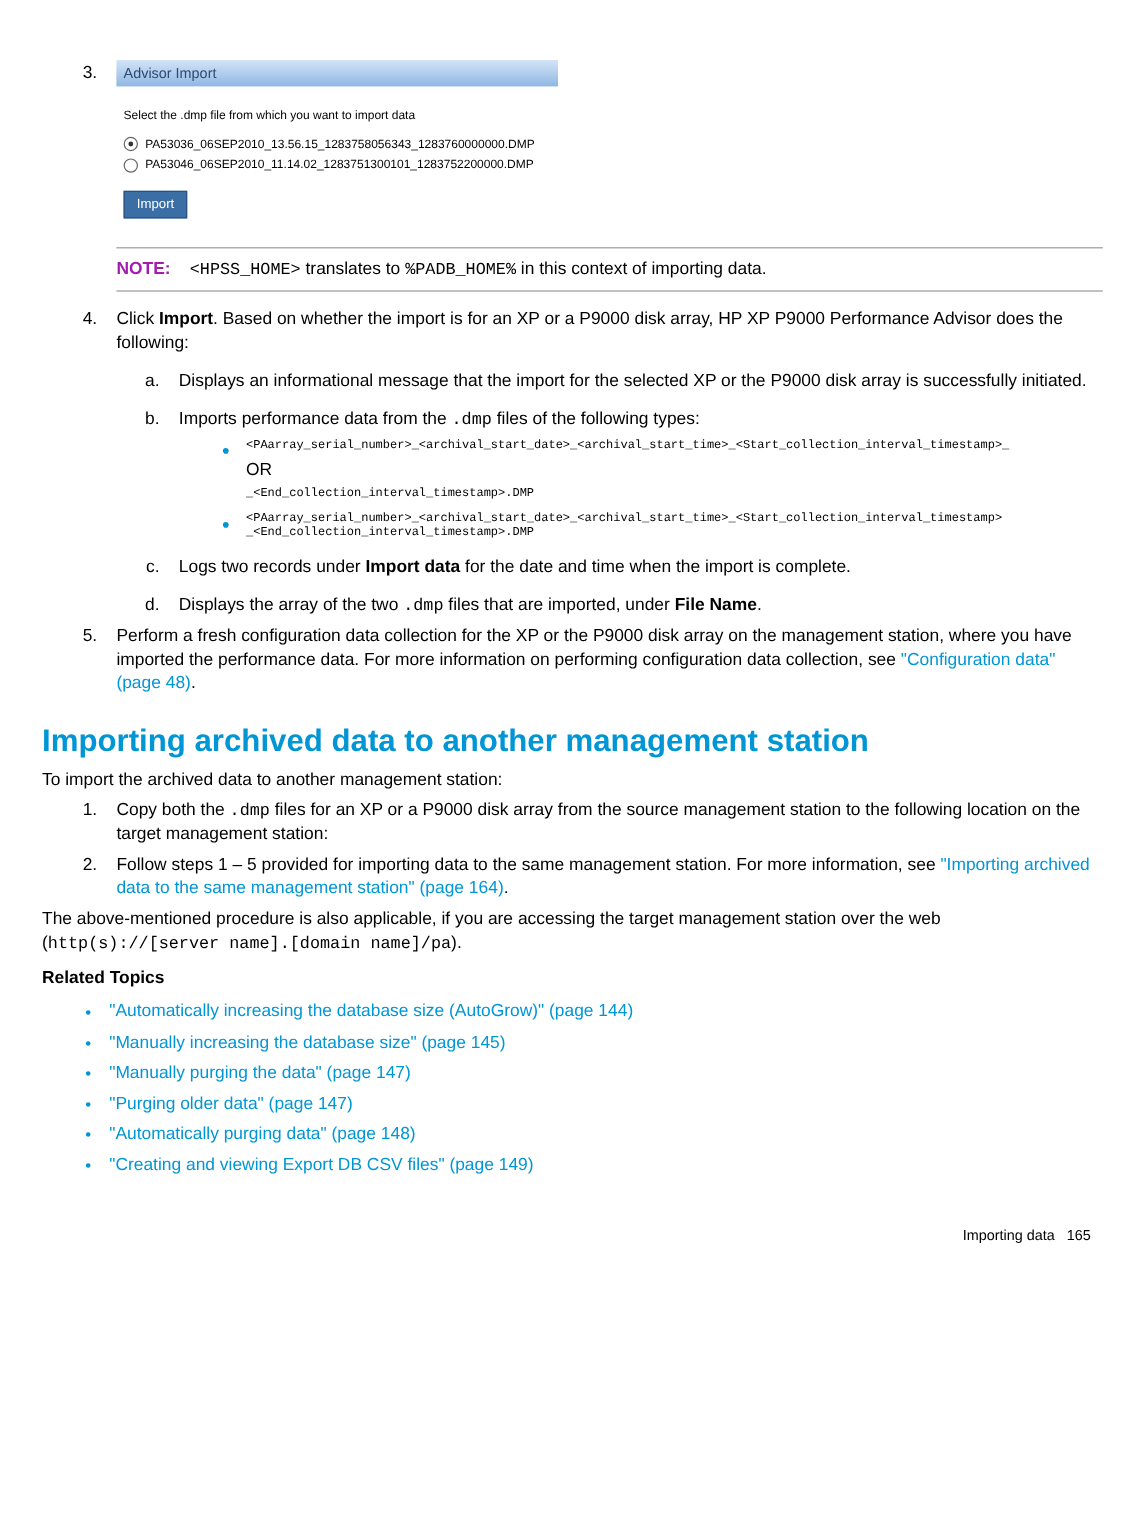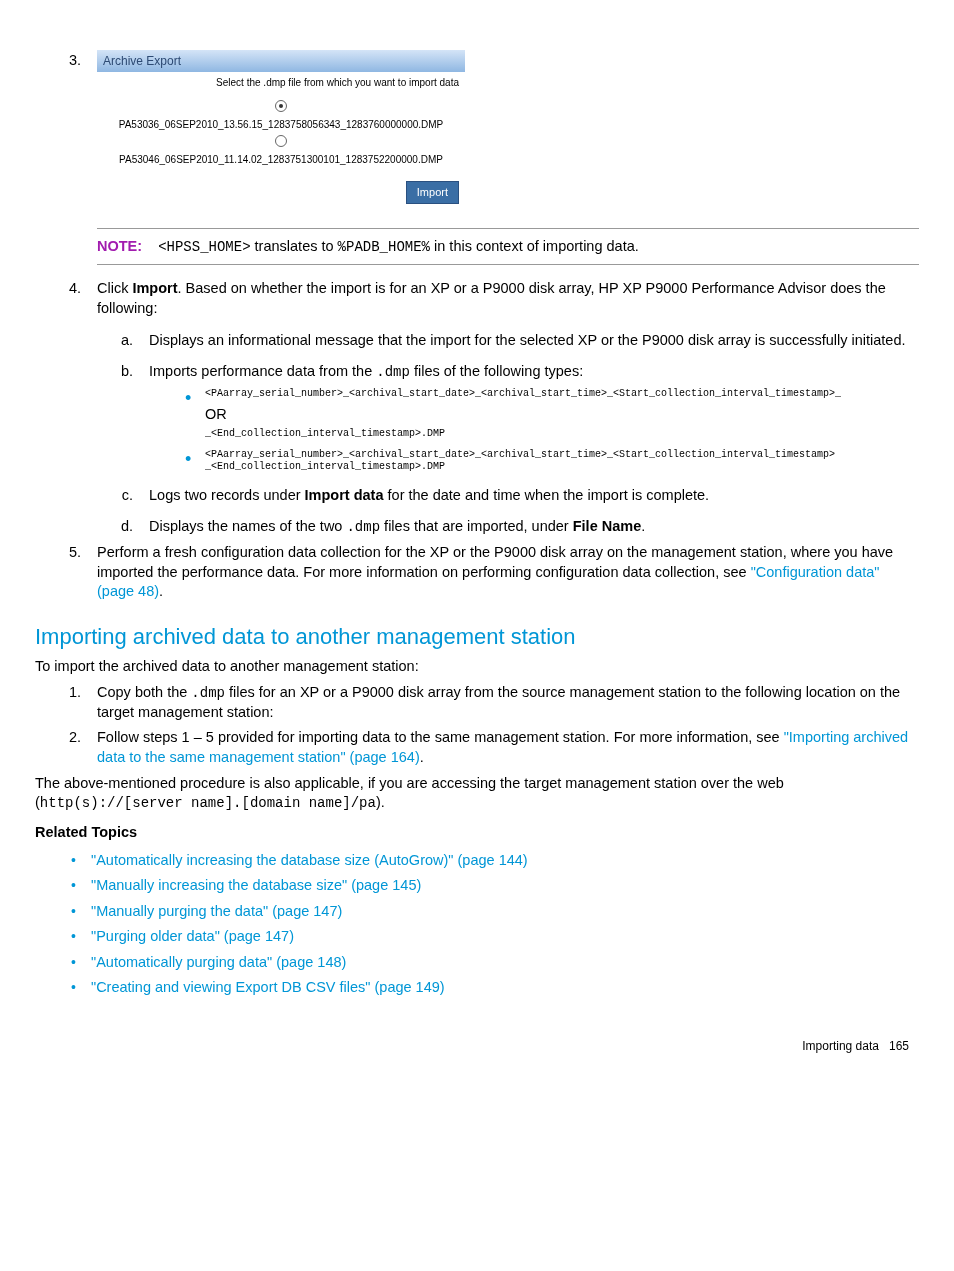--- a/index.html
+++ b/index.html
@@ -24,60 +24,60 @@
   ul.related { list-style: none; padding-left: 40px; margin: 8px 0; }
   ul.related > li { position: relative; padding-left: 16px; margin-bottom: 6px; }
   ul.related > li::before {
     content: "•"; color: #0096d6; font-size: 14px;
     position: absolute; left: -4px; top: 0;
   }
   .mono { font-family: "Courier New", monospace; font-size: 14px; }
   .mono-sm { font-family: "Courier New", monospace; font-size: 10px; line-height: 1.25; display: block; }
   .link { color: #0096d6; }
   h2.section {
-    color: #0096d6; font-weight: normal; font-size: 22px;
+    color: #0096d6; font-weight: bold; font-size: 26px;
     margin: 20px 0 6px 0;
   }
   .bold { font-weight: bold; }
   .note-box { border-top: 1px solid #999; border-bottom: 1px solid #999; padding: 8px 0; margin: 14px 0; }
   .note-label { color: #a21caf; font-weight: bold; display: inline-block; margin-right: 12px; }
   .screenshot {
     margin: 10px 0 0 0;
     border: 0;
     width: 368px;
     font-size: 10px;
   }
   .ss-header {
     background: linear-gradient(#d4e4f7, #8fb7e2);
     color: #2d4a73;
     padding: 3px 6px;
     font-size: 12px;
   }
-  .ss-body { padding: 4px 6px 10px 6px; text-align: right; }
+  .ss-body { padding: 18px 6px 10px 6px; }
   .ss-instr { font-size: 10px; margin-bottom: 10px; }
-  .ss-row { display: flex; align-items: center; margin: 4px 0; gap: 6px; flex-direction: column; }
+  .ss-row { display: flex; align-items: center; margin: 4px 0; gap: 6px; }
   .ss-radio { width: 10px; height: 10px; border: 1px solid #666; border-radius: 50%; display: inline-flex; align-items: center; justify-content: center; }
   .ss-radio.sel::after { content: ""; width: 4px; height: 4px; background: #333; border-radius: 50%; }
   .ss-btn {
     background: #3a6ea5; color: #fff; border: 1px solid #2a5080;
     padding: 3px 10px; font-size: 11px; display: inline-block; margin-top: 10px;
   }
   .footer { text-align: right; font-size: 12px; margin-top: 40px; padding-right: 10px; }
   .or { margin: 4px 0; font-size: 14.5px; }
   .rel-heading { font-weight: bold; margin: 10px 0 4px 0; }
   .para { margin: 6px 0; }
 </style>
 </head>
 <body>
 
 <ol class="main-list" start="3">
   <li>
 
     <div class="screenshot">
-      <div class="ss-header">Archive Export</div>
+      <div class="ss-header">Advisor Import</div>
       <div class="ss-body">
         <div class="ss-instr">Select the .dmp file from which you want to import data</div>
         <div class="ss-row">
           <span class="ss-radio sel"></span>
           <span>PA53036_06SEP2010_13.56.15_1283758056343_1283760000000.DMP</span>
         </div>
         <div class="ss-row">
           <span class="ss-radio"></span>
           <span>PA53046_06SEP2010_11.14.02_1283751300101_1283752200000.DMP</span>
         </div>
@@ -106,21 +106,21 @@
           <li>
             <span class="mono-sm">&lt;PAarray_serial_number&gt;_&lt;archival_start_date&gt;_&lt;archival_start_time&gt;_&lt;Start_collection_interval_timestamp&gt;</span>
             <span class="mono-sm">_&lt;End_collection_interval_timestamp&gt;.DMP</span>
           </li>
         </ul>
       </li>
       <li>
         <span>Logs two records under </span><span class="bold">Import data</span><span> for the date and time when the import is complete.</span>
       </li>
       <li>
-        <span>Displays the names of the two </span><span class="mono">.dmp</span><span> files that are imported, under </span><span class="bold">File Name</span><span>.</span>
+        <span>Displays the array of the two </span><span class="mono">.dmp</span><span> files that are imported, under </span><span class="bold">File Name</span><span>.</span>
       </li>
     </ol>
   </li>
 
   <li>
     <span>Perform a fresh configuration data collection for the XP or the P9000 disk array on the management station, where you have imported the performance data. For more information on performing configuration data collection, see </span><span class="link">"Configuration data" (page 48)</span><span>.</span>
   </li>
 </ol>
 
 <h2 class="section">Importing archived data to another management station</h2>

